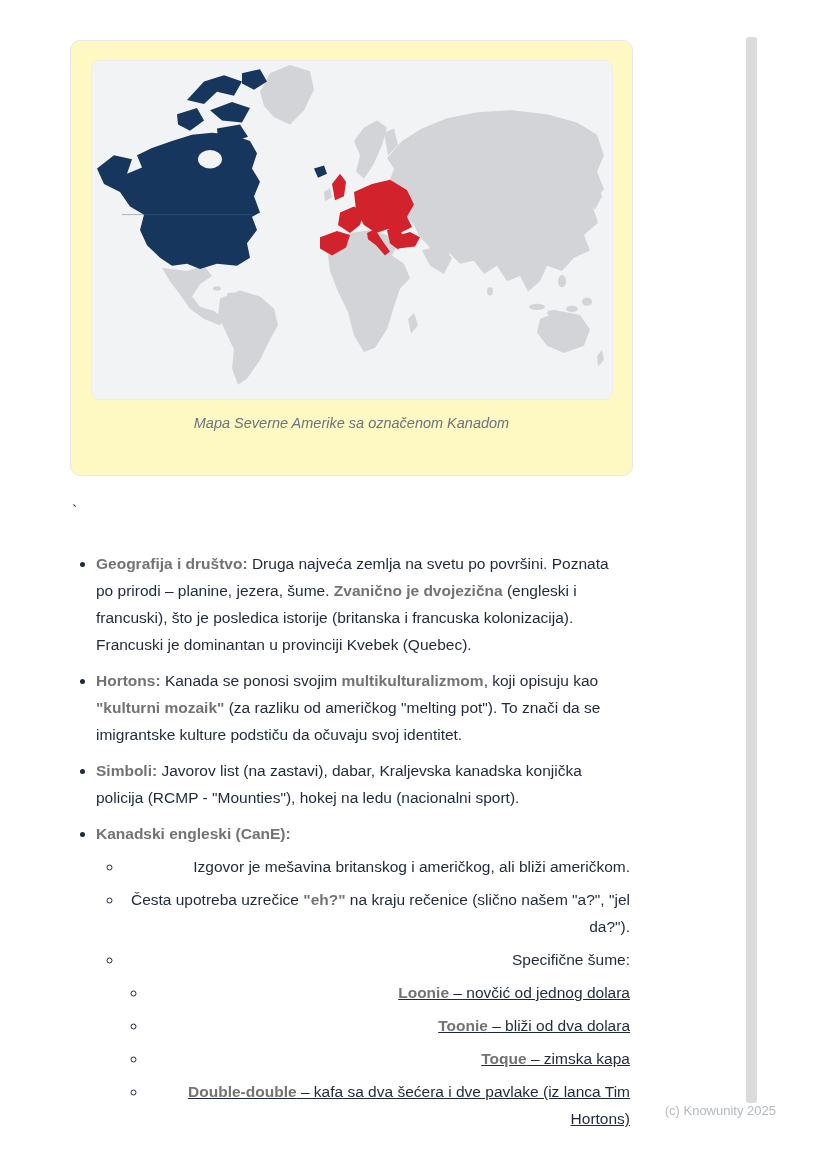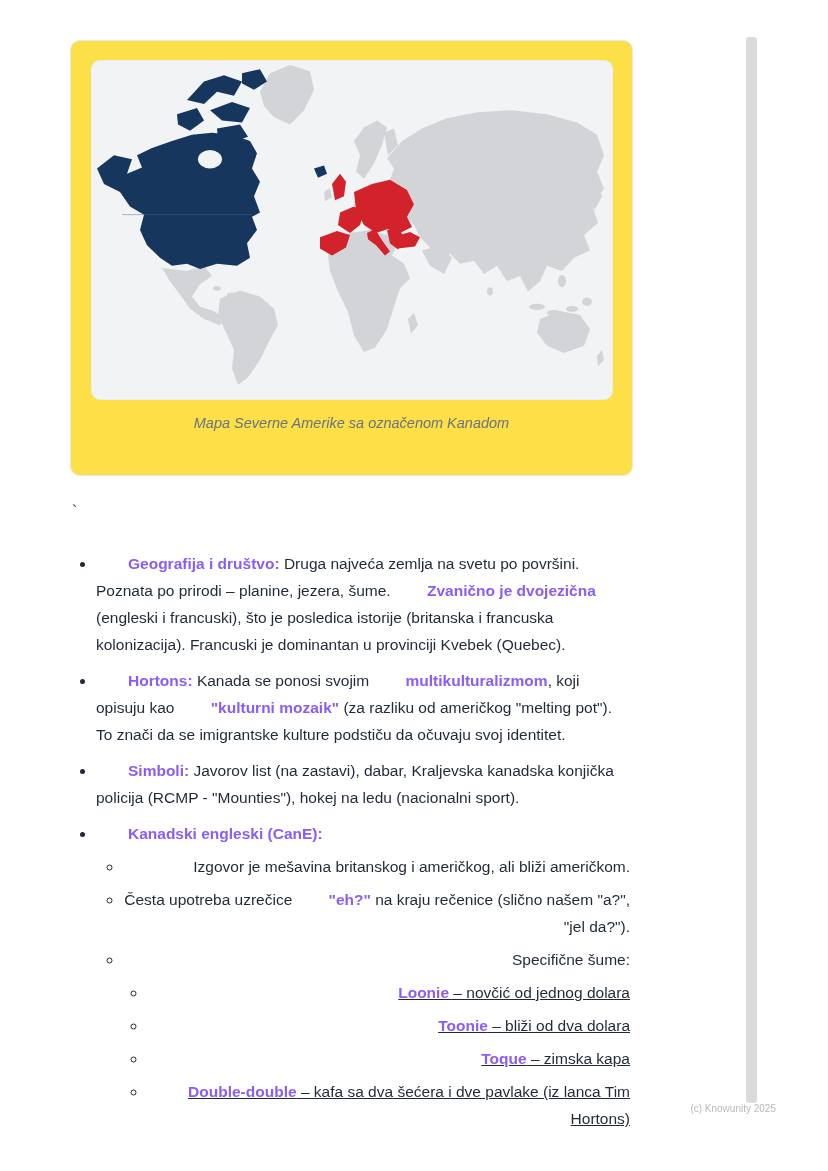--- a/index.html
+++ b/index.html
@@ -16,21 +16,21 @@
     font-family:"Liberation Sans", sans-serif;
     color:#1f2937;
     position:relative;
     overflow:hidden;
   }
   .page{position:relative;width:828px;height:1171px;}
 
   
   .figure-card{
     position:absolute;left:70px;top:40px;width:563px;height:436px;
-    background:#fde047;border:1px solid #e5e7eb;border-radius:10px;
+    background:#fef9c3;border:1px solid #e5e7eb;border-radius:10px;
   }
   .map-frame{
     position:absolute;left:21px;top:20px;width:520px;height:338px;
     background:var(--map-bg);
     border-radius:8px;
     box-shadow:0 0 0 1px #ebecef, 0 1px 2px rgba(0,0,0,0.04);
     overflow:hidden;
   }
   .map-frame svg{display:block;width:100%;height:100%;}
   .m-land{fill:var(--map-land);}
@@ -46,38 +46,38 @@
   .stray-char{
     position:absolute;left:72px;top:503px;
     font-size:16px;color:#374151;
   }
 
   
   .content{
     position:absolute;left:70px;top:550px;width:560px;
     font-size:15.5px;line-height:27px;color:#1f2937;
   }
-  .content b{font-weight:bold;color:#8b5cf6;margin-left:32px;}
+  .content b{font-weight:bold;color:#737373;}
   ul.l1{margin:0;padding-left:26px;list-style:disc;}
   ul.l1 > li{margin:0 0 9px 0;}
   ul.l2{margin:6px 0 0 0;padding-left:27px;list-style:circle;}
   ul.l2 > li{margin:0 0 6px 0;text-align:right;}
   ul.l3{margin:6px 0 0 0;padding-left:24px;list-style:circle;text-decoration:underline;}
   ul.l3 > li{margin:0 0 6px 0;}
 
   
   .scrollbar-thumb{
     position:absolute;left:746px;top:37px;width:11px;height:1066px;
     background:#d9dbdd;border-radius:3px;
   }
 
   
   .footer-copyright{
     position:absolute;right:52px;top:1103px;
-    font-size:10px;color:#b4b9be;
+    font-size:13px;color:#b4b9be;
   }
 </style>
 </head>
 <body>
 
 <div class="page">
 
   <div class="figure-card">
     <div class="map-frame">
       <svg viewBox="0 0 520 330" preserveAspectRatio="none" aria-hidden="true">

